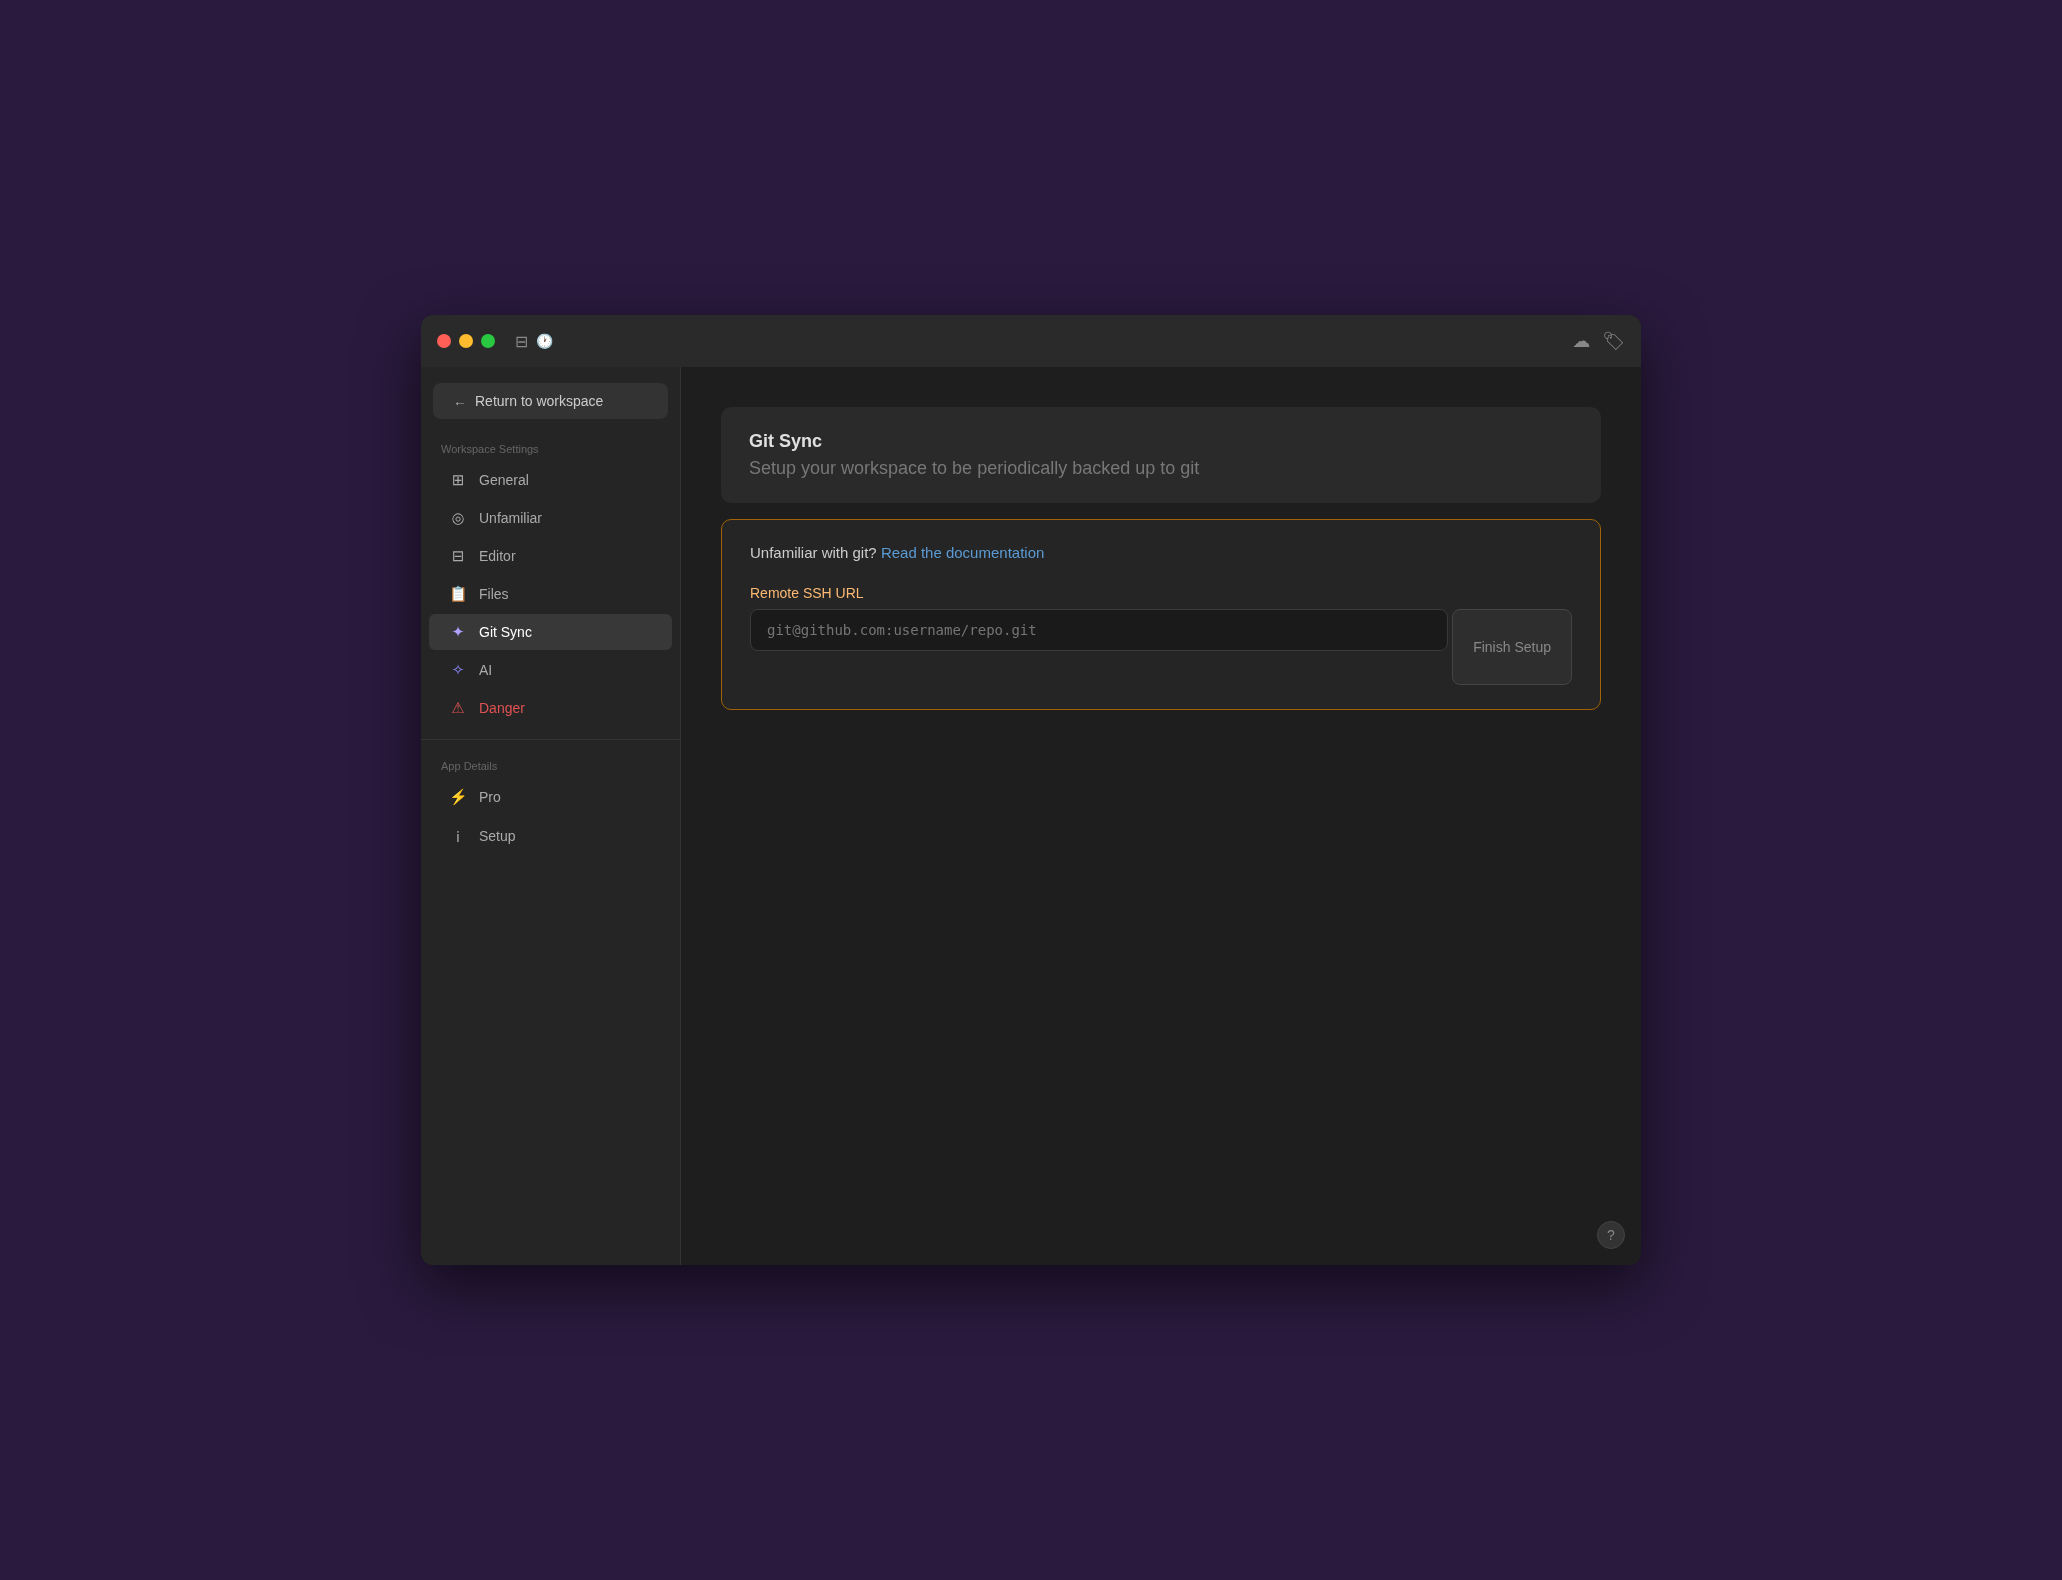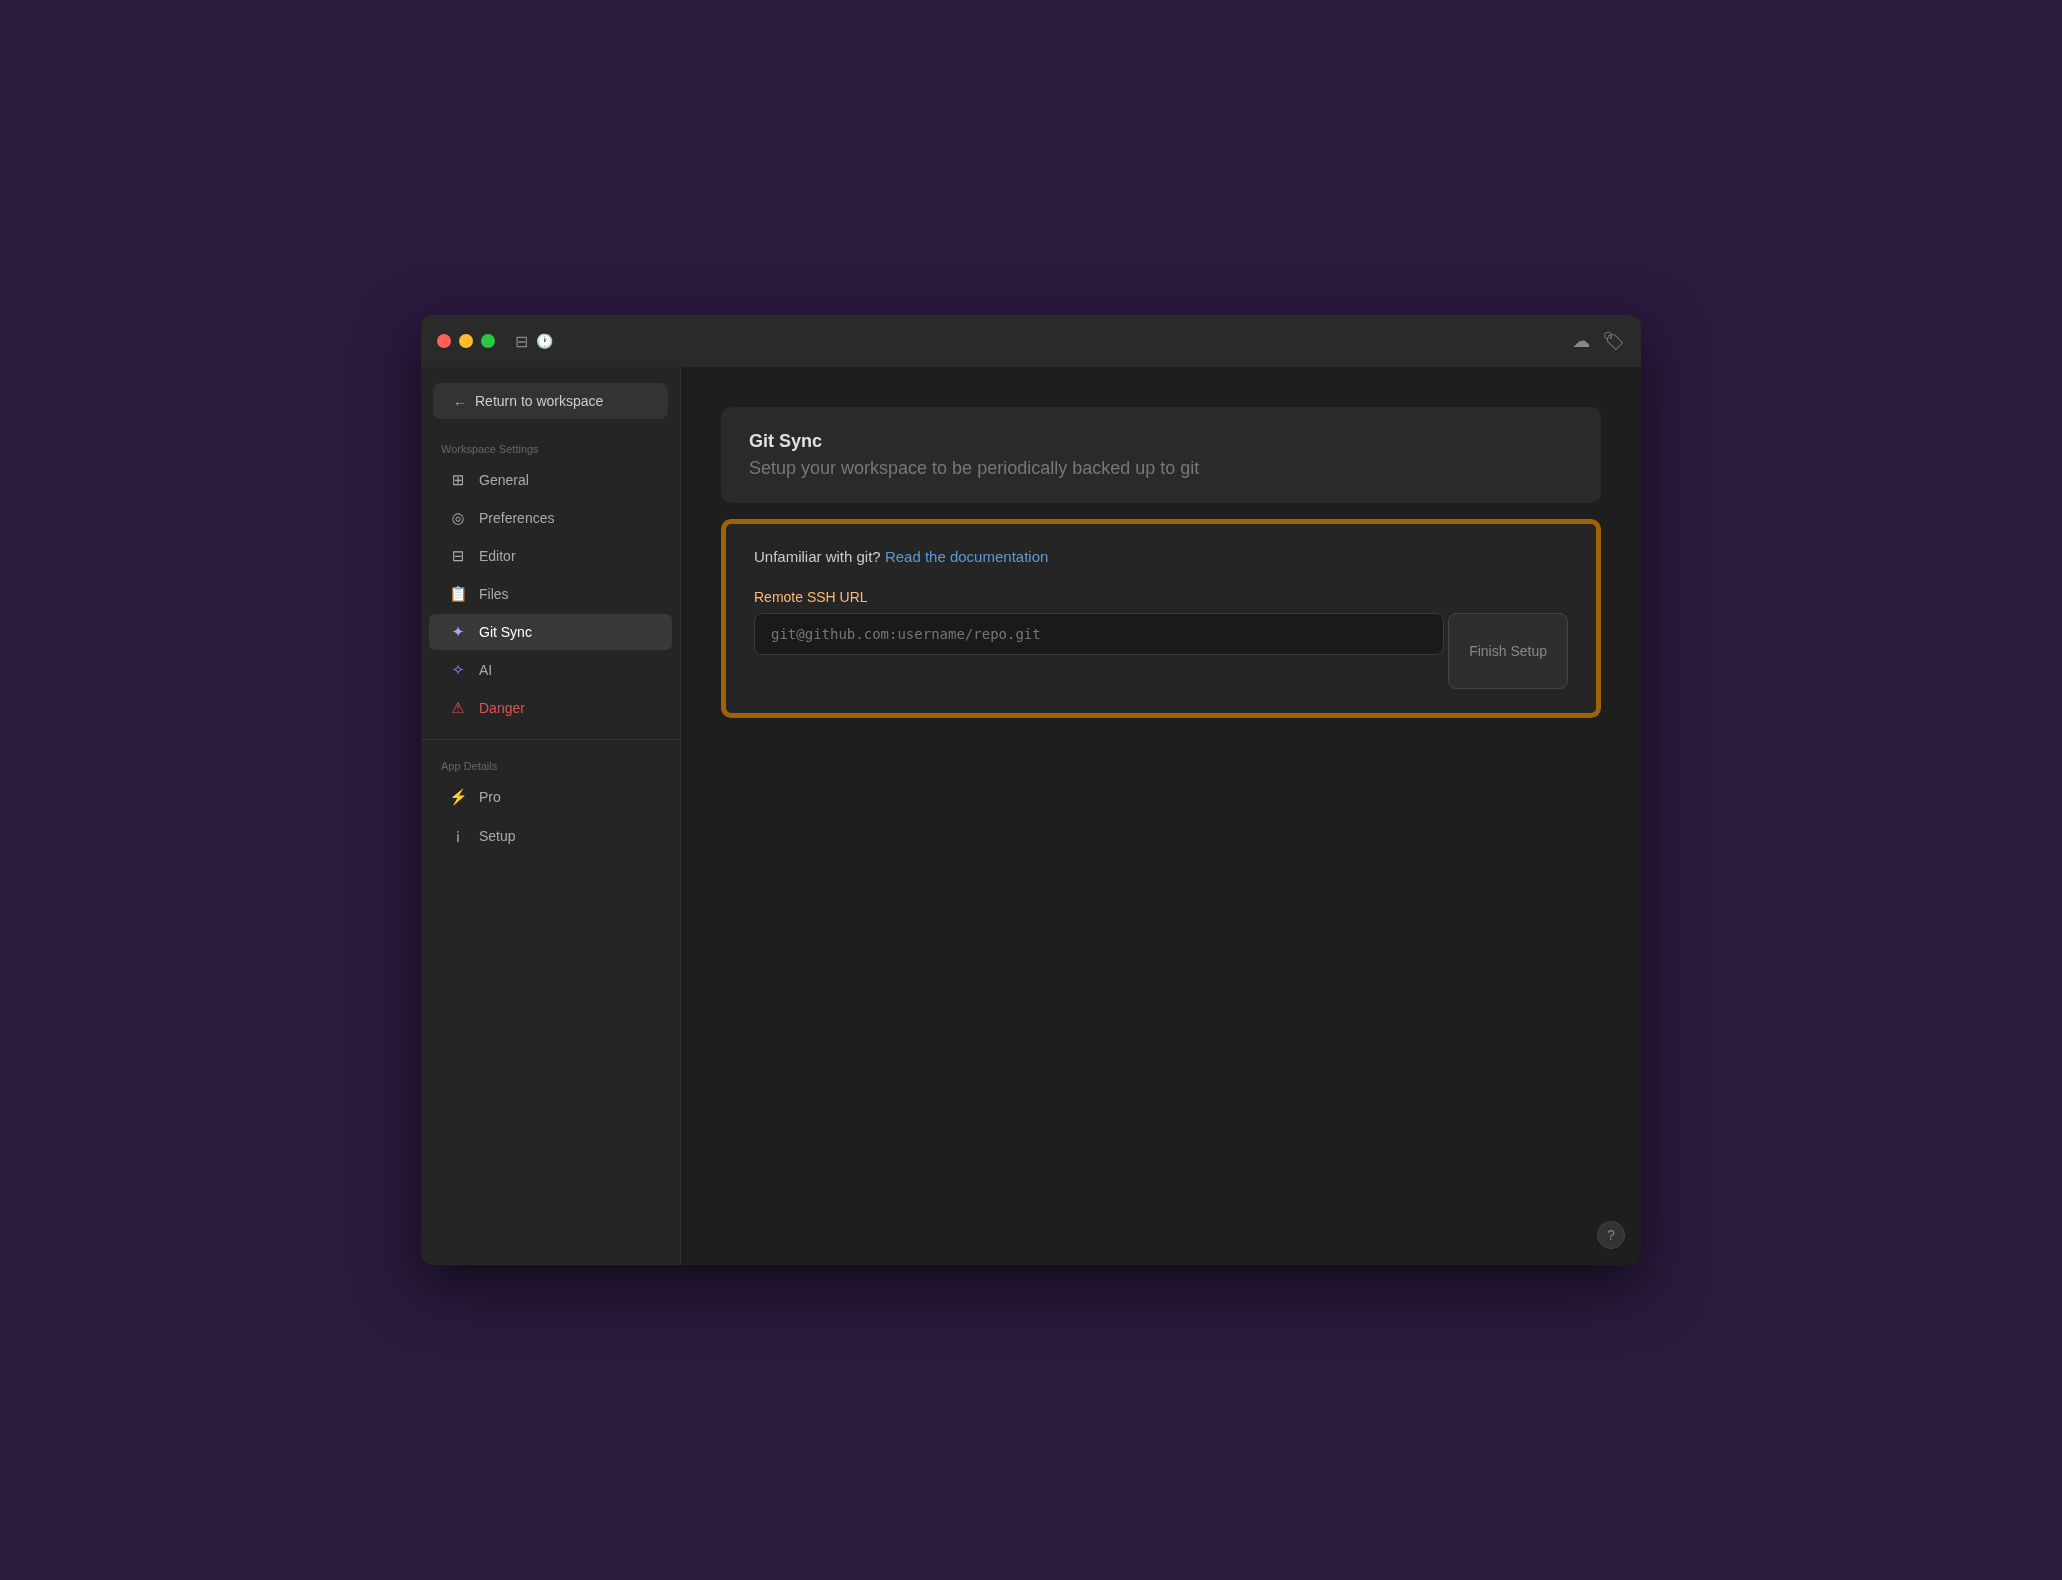--- a/index.html
+++ b/index.html
@@ -203,21 +203,21 @@
 
     .git-sync-subtitle {
       font-size: 18px;
       color: #777;
     }
 
     .setup-card {
       background: #252525;
       border-radius: 10px;
       padding: 24px 28px;
-      border: 5px solid #a16207;
+      border: 1px solid #a16207;
     }
 
     .unfamiliar-text {
       font-size: 15px;
       color: #ccc;
       margin-bottom: 24px;
     }
 
     .unfamiliar-text a {
       color: #5b9bd5;
@@ -314,21 +314,21 @@
 
       <div class="section-label">Workspace Settings</div>
 
       <div class="nav-item">
         <span class="nav-icon">⊞</span>
         <span>General</span>
       </div>
 
       <div class="nav-item">
         <span class="nav-icon">◎</span>
-        <span>Preferences</span>
+        <span>Unfamiliar</span>
       </div>
 
       <div class="nav-item">
         <span class="nav-icon">⊟</span>
         <span>Editor</span>
       </div>
 
       <div class="nav-item">
         <span class="nav-icon">📋</span>
         <span>Files</span>

